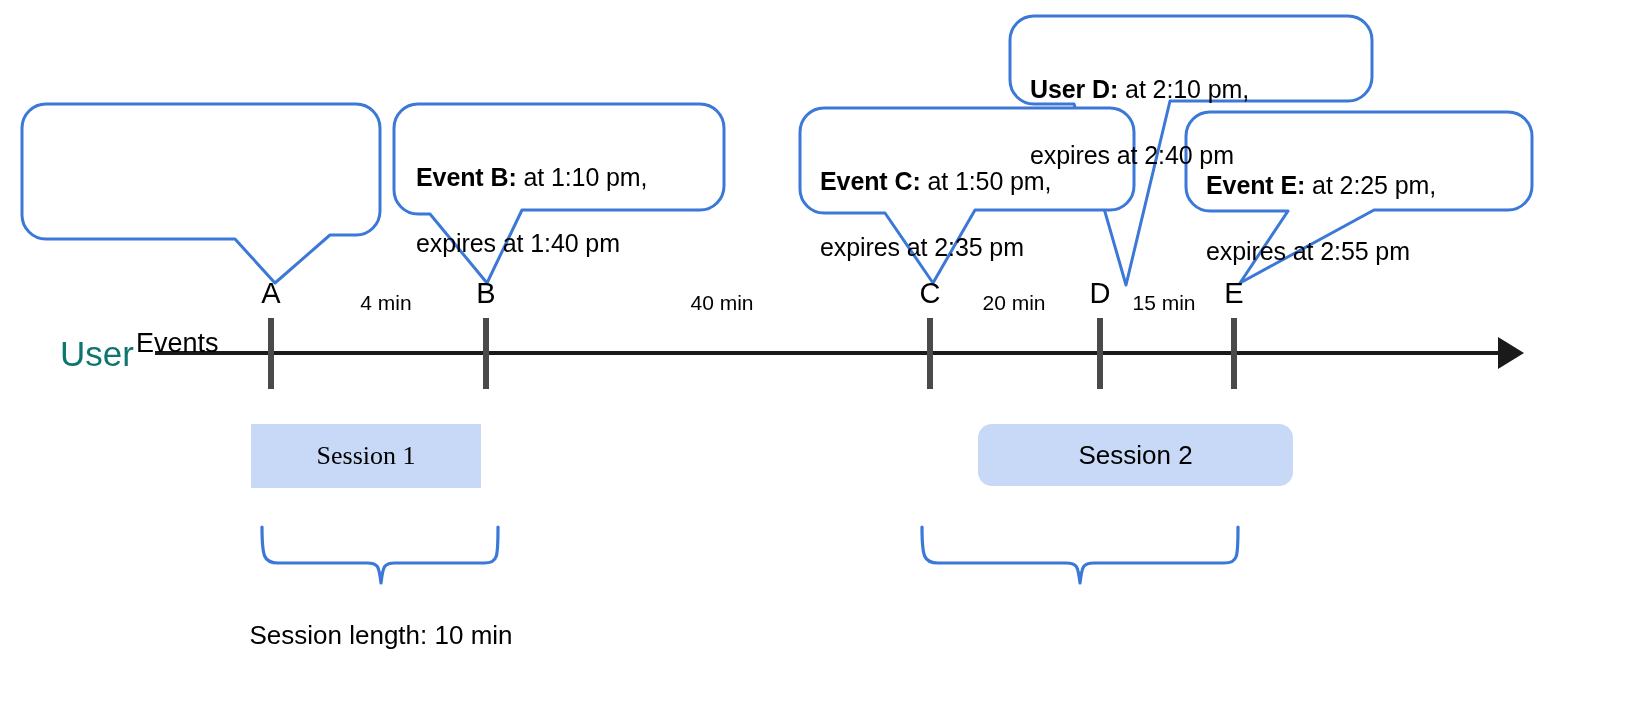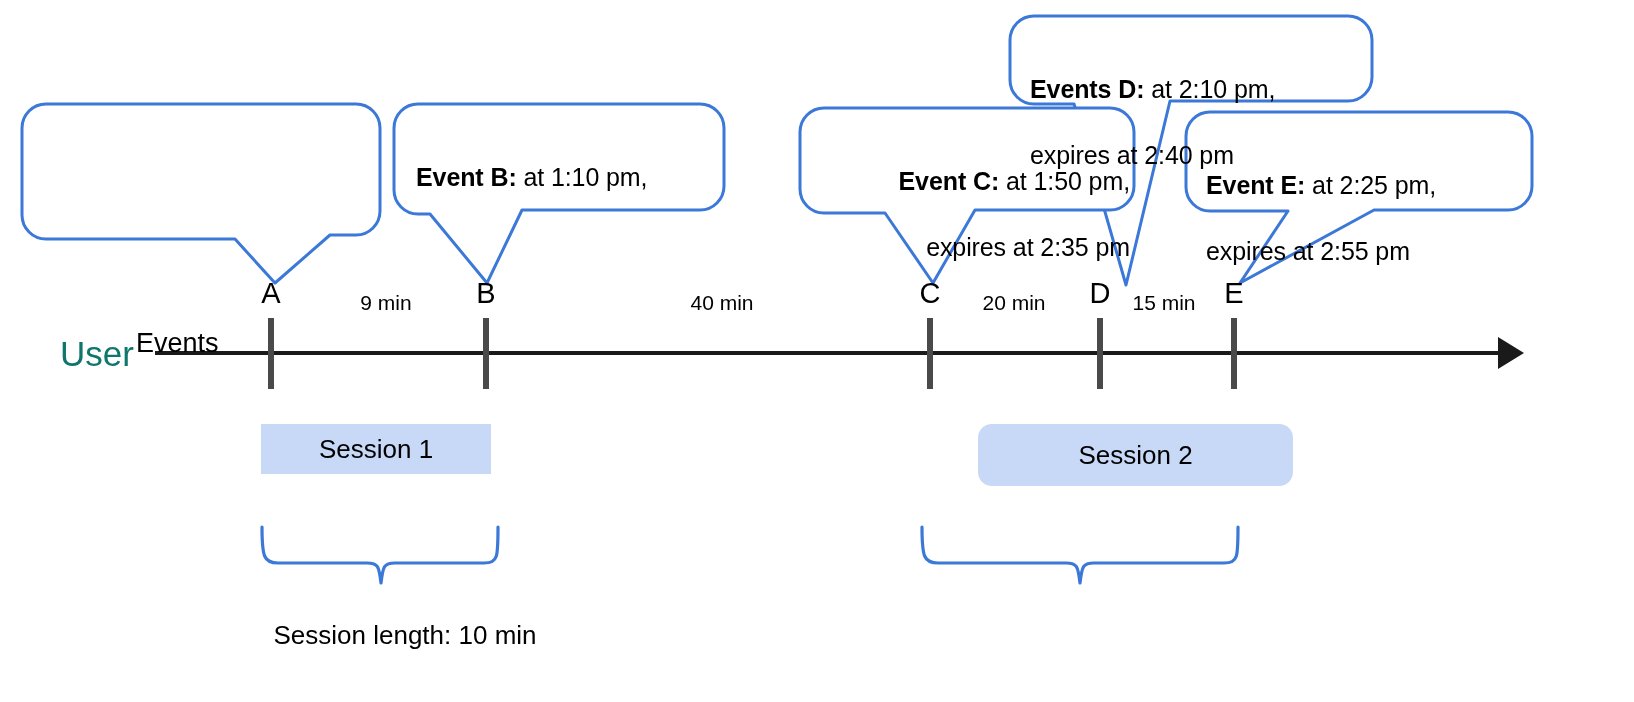--- a/index.html
+++ b/index.html
@@ -77,21 +77,20 @@
     color: #000000;
     white-space: nowrap;
   }
   .session-caption {
     position: absolute;
     font-size: 26px;
     color: #000000;
     text-align: center;
     transform: translateX(-50%);
     white-space: nowrap;
-    margin-left: 24px;
   }
 </style>
 </head>
 <body>
 
 <div id="stage">
 
   <svg id="vector-layer" viewBox="0 0 1634 702">
 
     <path d="M 22 128
@@ -181,53 +180,54 @@
              L 1066 563
              C 1077 563, 1078 566, 1080 583
              C 1082 566, 1083 563, 1094 563
              L 1224 563
              C 1238 563, 1238 557, 1238 527" fill="none" stroke="#3b78d8" stroke-width="3.2" stroke-linecap="round" stroke-linejoin="round"></path>
   </svg>
 
 
   <div class="callout-text" style="left:416px; top:128px; width:300px;">
     <span class="lead">Event B:</span><span> </span><span>at 1:10 pm,</span><br>
-  </div>
-
-  <div class="callout-text" style="left:820px; top:132px; width:310px;text-align:right;">
+    <span>expires at 1:40 pm</span>
+  </div>
+
+  <div class="callout-text" style="left:820px; top:132px; width:310px;">
     <span class="lead">Event C:</span><span> </span><span>at 1:50 pm,</span><br>
     <span>expires at 2:35 pm</span>
   </div>
 
   <div class="callout-text" style="left:1030px; top:40px; width:330px;">
-    <span class="lead">Events D:</span><span> </span><span>at 2:10 pm,</span><br>
+    <span class="lead">User D:</span><span> </span><span>at 2:10 pm,</span><br>
     <span>expires at 2:40 pm</span>
   </div>
 
   <div class="callout-text" style="left:1206px; top:136px; width:320px;">
     <span class="lead">Event E:</span><span> </span><span>at 2:25 pm,</span><br>
     <span>expires at 2:55 pm</span>
   </div>
 
   <div class="events-name" style="left:136px; top:280px;margin-top:48px;">Events</div>
 
   <div class="axis-name" style="left:60px; top:334px;">User</div>
 
   <div class="marker-label" style="left:271px; top:277px;">A</div>
   <div class="marker-label" style="left:486px; top:277px;">B</div>
   <div class="marker-label" style="left:930px; top:277px;">C</div>
   <div class="marker-label" style="left:1100px; top:277px;">D</div>
   <div class="marker-label" style="left:1234px; top:277px;">E</div>
 
-  <div class="interval-label" style="left:386px; top:291px;">9 min</div>
+  <div class="interval-label" style="left:386px; top:291px;">4 min</div>
   <div class="interval-label" style="left:722px; top:291px;">40 min</div>
   <div class="interval-label" style="left:1014px; top:291px;">20 min</div>
   <div class="interval-label" style="left:1164px; top:291px;">15 min</div>
 
-  <div class="session-bar" style="left:261px; top:424px; width:230px; height:50px;">
+  <div class="session-bar" style="left:251px; top:424px; width:230px; height:64px;font-family:Liberation Serif, serif;">
     <span>Session 1</span>
   </div>
 
   <div class="session-bar" style="left:978px; top:424px; width:315px; height:62px;border-radius:14px;">
     <span>Session 2</span>
   </div>
 
   <div class="session-caption" style="left:381px; top:620px;">Session length: 10 min</div>
 
 

